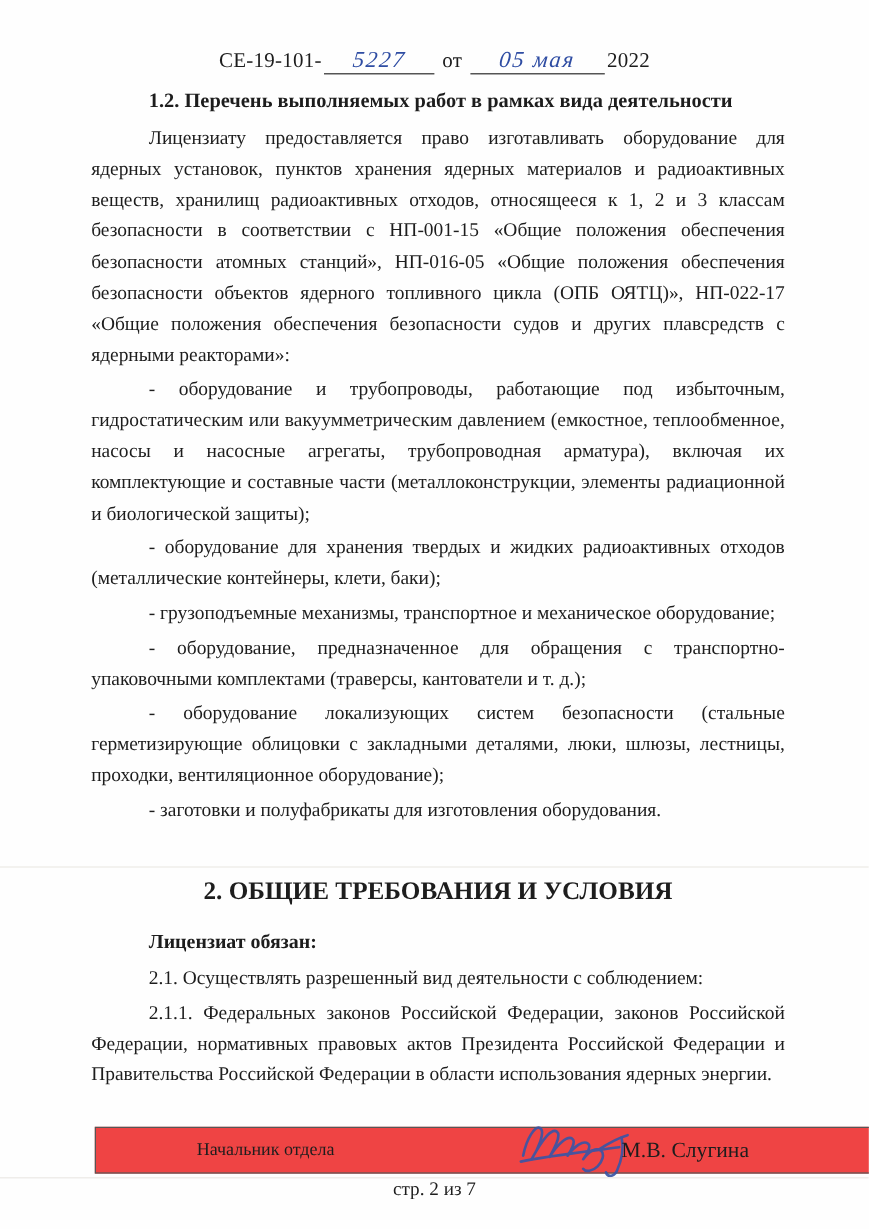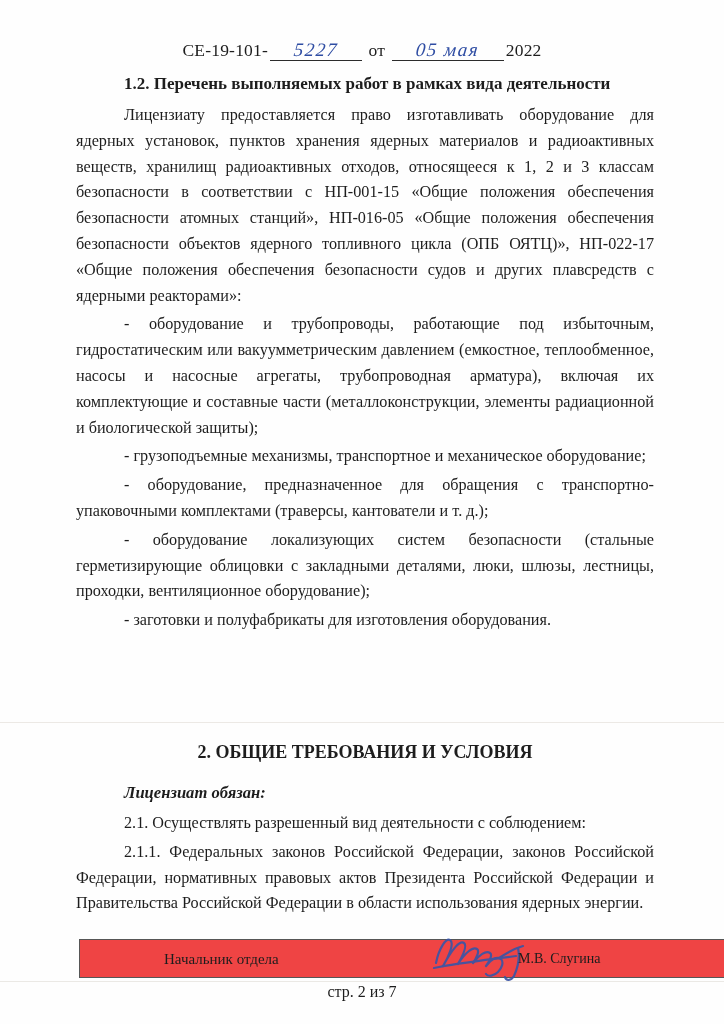--- a/index.html
+++ b/index.html
@@ -66,50 +66,49 @@
   .scanline-1 {
     position: absolute; top: 722px; left: 0; width: 100%; height: 1px;
     background: #ece9e5;
   }
   .section2 {
     position: absolute; top: 726px; left: 76px; width: 578px;
   }
   .h-center {
     text-align: center;
     font-weight: bold;
-    font-size: 18px;
-    margin: 16px 0 20px 0;
+    font-size: 21px;
+    margin: 4px 0 20px 0;
   }
   .bold-lead {
     font-weight: bold;
     font-size: 16.6px;
     text-indent: 48px;
     margin: 0 0 8px 0;
-    font-style: italic;
   }
 
   
   .sig-box {
     position: absolute; left: 79px; top: 939px;
     width: 684px; height: 39px;
     border: 1.4px solid #565656;
     box-sizing: border-box;
     background: #ef4444;
   }
   .sig-label {
     position: absolute; left: 84px; top: 50%; transform: translateY(-50%);
     font-size: 15px;
   }
   .sig-svg {
     position: absolute; left: 348px; top: -11px;
     overflow: visible;
   }
   .sig-name {
     position: absolute; left: 438px; top: 50%; transform: translateY(-50%);
-    font-size: 14px;
+    font-size: 18px;
   }
   .scanline-2 {
     position: absolute; top: 981px; left: 0; width: 100%; height: 1px;
     background: #ebe9e5;
   }
 
   
   .page-num {
     position: absolute; top: 983px; left: 0; width: 100%;
     text-align: center;
@@ -124,20 +123,21 @@
   <div class="doc-line">
     <span>СЕ-19-101-</span><span class="blank-number"><span class="hand">5227</span></span>
     <span>от</span>
     <span class="blank-date"><span class="hand">05 мая</span></span><span>2022</span>
   </div>
 
   <div class="text-col">
     <div class="h-sub">1.2. Перечень выполняемых работ в рамках вида деятельности</div>
     <p class="para">Лицензиату предоставляется право изготавливать оборудование для ядерных установок, пунктов хранения ядерных материалов и радиоактивных веществ, хранилищ радиоактивных отходов, относящееся к 1, 2 и 3 классам безопасности в соответствии с НП-001-15 «Общие положения обеспечения безопасности атомных станций», НП-016-05 «Общие положения обеспечения безопасности объектов ядерного топливного цикла (ОПБ ОЯТЦ)», НП-022-17 «Общие положения обеспечения безопасности судов и других плавсредств с ядерными реакторами»:</p>
     <p class="para">- оборудование и трубопроводы, работающие под избыточным, гидростатическим или вакуумметрическим давлением (емкостное, теплообменное, насосы и насосные агрегаты, трубопроводная арматура), включая их комплектующие и составные части (металлоконструкции, элементы радиационной и биологической защиты);</p>
+    <p class="para">- оборудование для хранения твердых и жидких радиоактивных отходов (металлические контейнеры, клети, баки);</p>
     <p class="para">- грузоподъемные механизмы, транспортное и механическое оборудование;</p>
     <p class="para">- оборудование, предназначенное для обращения с транспортно-упаковочными комплектами (траверсы, кантователи и т. д.);</p>
     <p class="para">- оборудование локализующих систем безопасности (стальные герметизирующие облицовки с закладными деталями, люки, шлюзы, лестницы, проходки, вентиляционное оборудование);</p>
     <p class="para">- заготовки и полуфабрикаты для изготовления оборудования.</p>
   </div>
 
   <div class="scanline-1"></div>
 
   <div class="section2">
     <div class="h-center">2. ОБЩИЕ ТРЕБОВАНИЯ И УСЛОВИЯ</div>

